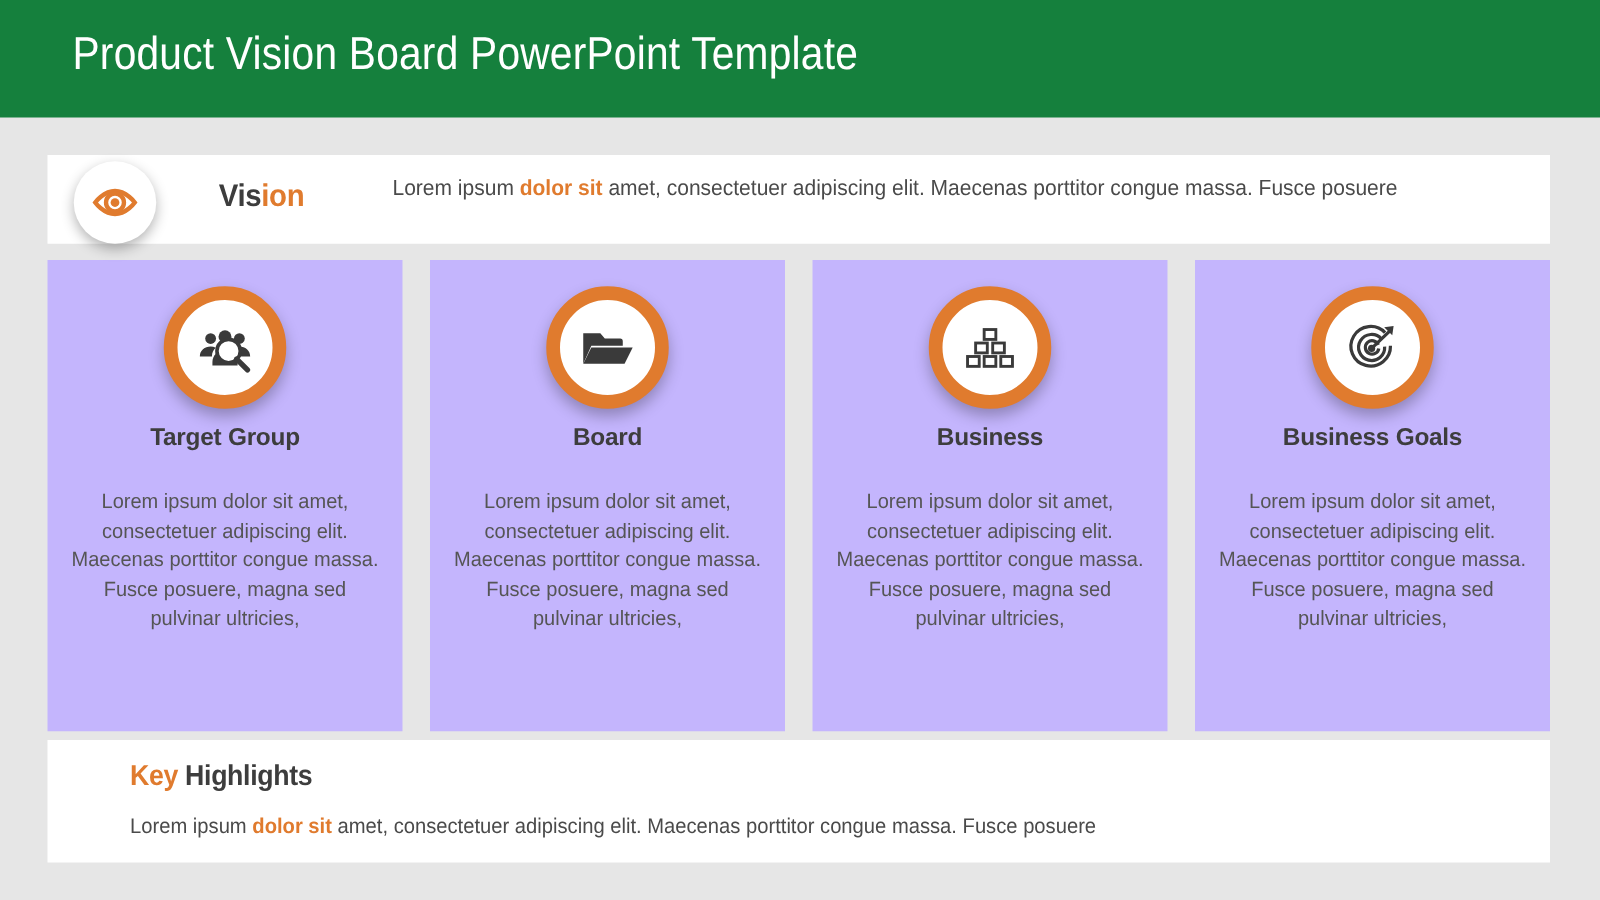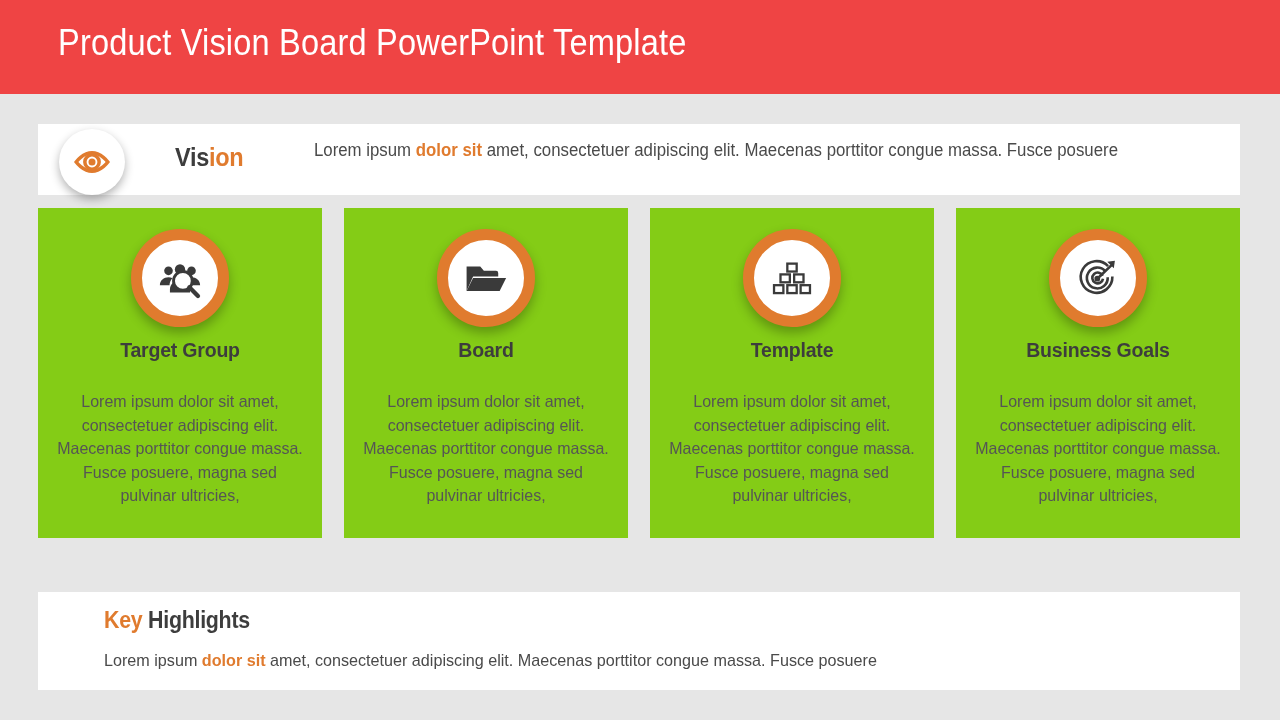--- a/index.html
+++ b/index.html
@@ -21,21 +21,21 @@
     background: #e6e6e6;
   }
 
   
   .title-bar {
     position: absolute;
     left: 0;
     top: 0;
     width: 1280px;
     height: 94px;
-    background: #ef4444;
+    background: #15803d;
   }
   .title-text {
     position: absolute;
     left: 58px;
     top: 22px;
     font-family: "Liberation Sans", sans-serif;
     font-size: 37px;
     font-weight: 400;
     letter-spacing: 0.2px;
     color: #ffffff;
@@ -102,22 +102,22 @@
     left: 38px;
     top: 208px;
     width: 1202px;
     height: 370px;
     display: flex;
     justify-content: space-between;
   }
   .card {
     position: relative;
     width: 284px;
-    height: 330px;
-    background: #84cc16;
+    height: 377px;
+    background: #c4b5fd;
   }
 
   .icon-ring {
     position: absolute;
     left: 50%;
     top: 21px;
     transform: translateX(-50%);
     width: 98px;
     height: 98px;
     border-radius: 50%;
@@ -257,21 +257,21 @@
           <g fill="none" stroke="#3a3a3a" stroke-width="3.2">
             <rect x="25.5" y="12" width="13" height="11"></rect>
             <rect x="16" y="27" width="13" height="11"></rect>
             <rect x="35" y="27" width="13" height="11"></rect>
             <rect x="7" y="42" width="13" height="11"></rect>
             <rect x="25.5" y="42" width="13" height="11"></rect>
             <rect x="44" y="42" width="13" height="11"></rect>
           </g>
         </svg>
       </div>
-      <div class="card-title">Template</div>
+      <div class="card-title">Business</div>
       <div class="card-body">Lorem ipsum dolor sit amet, consectetuer adipiscing elit. Maecenas porttitor congue massa. Fusce posuere, magna sed pulvinar ultricies,</div>
     </div>
 
     <div class="card">
       <div class="icon-ring">
         <svg width="46" height="46" viewBox="0 0 64 64" aria-hidden="true">
           <g fill="none" stroke="#3a3a3a" stroke-width="3.6">
             <path d="M46 15.5A22 22 0 1 0 52 30"></path>
             <path d="M42 22.5A14.5 14.5 0 1 0 45.5 31"></path>
             <path d="M38.5 29A7.5 7.5 0 1 0 39 33"></path>

